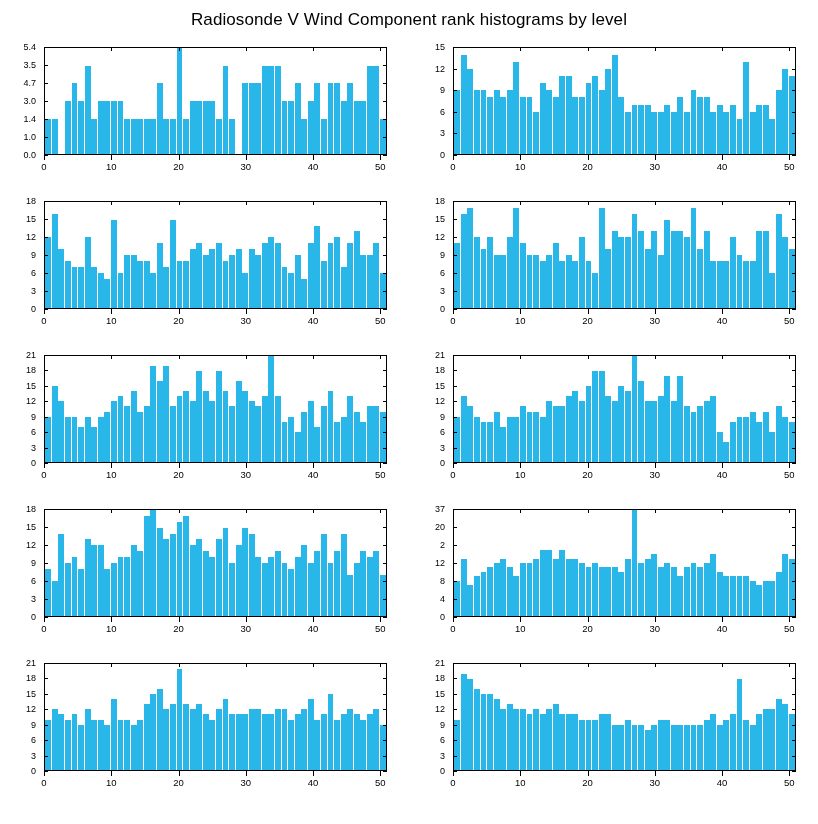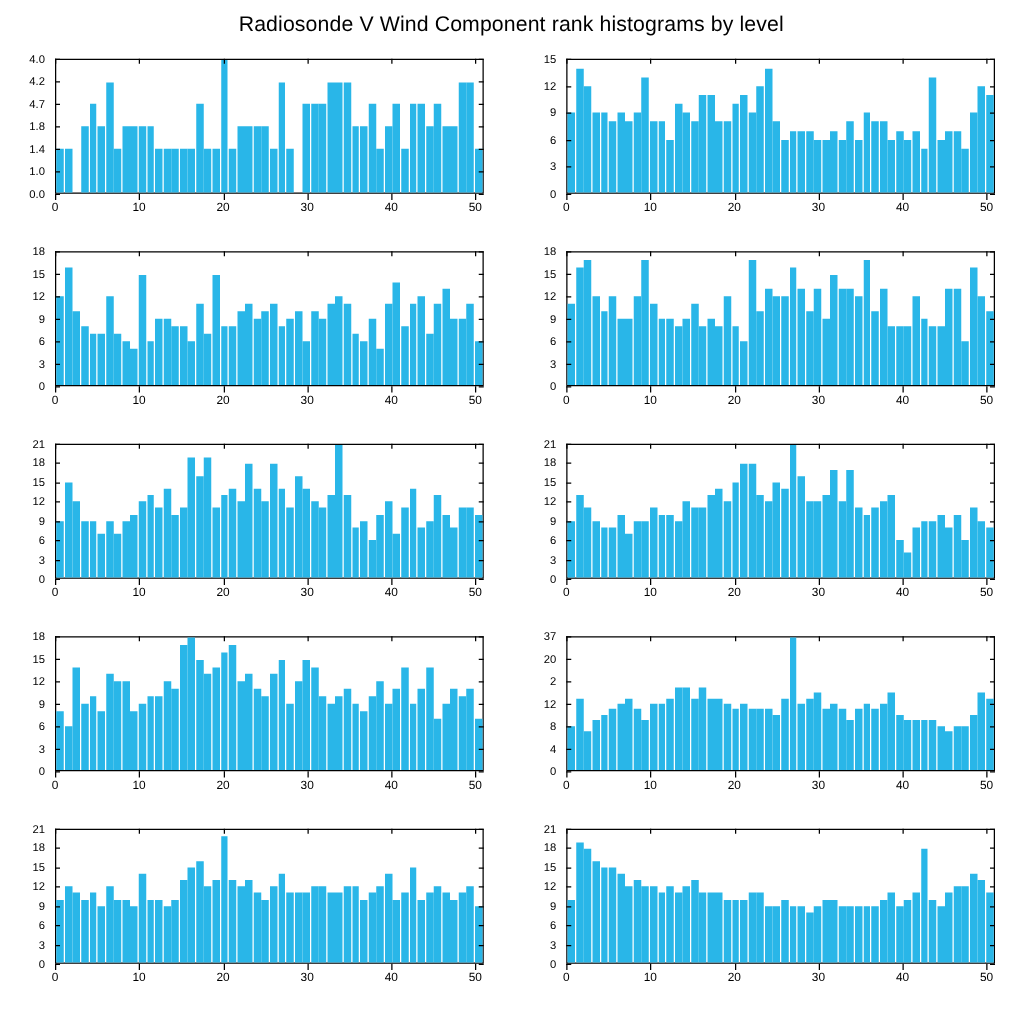--- a/index.html
+++ b/index.html
@@ -193,24 +193,24 @@
         <div class="ytick-in" style="top: 33.3333%;"></div>
         <div class="ytick-r" style="top: 33.3333%; right: 0px; width: 4px;"></div>
         <div class="ytick-in" style="top: 16.6667%;"></div>
         <div class="ytick-r" style="top: 16.6667%; right: 0px; width: 4px;"></div>
         <div class="ytick-in" style="top: 0%;"></div>
         <div class="ytick-r" style="top: 0%; right: 0px; width: 4px;"></div>
         <div class="ylabels">
           <span style="top: 100%;">0.0</span>
           <span style="top: 83.3333%;">1.0</span>
           <span style="top: 66.6667%;">1.4</span>
-          <span style="top: 50%;">1.8</span>
+          <span style="top: 50%;">3.0</span>
           <span style="top: 33.3333%;">4.7</span>
-          <span style="top: 16.6667%;">4.2</span>
-          <span style="top: 0%;">4.0</span>
+          <span style="top: 16.6667%;">3.5</span>
+          <span style="top: 0%;">5.4</span>
         </div>
         <div class="toptick" style="left: 0%;"></div>
         <div class="toptick" style="left: 19.6078%;"></div>
         <div class="toptick" style="left: 39.2157%;"></div>
         <div class="toptick" style="left: 58.8235%;"></div>
         <div class="toptick" style="left: 78.4314%;"></div>
         <div class="toptick" style="left: 98.0392%;"></div>
       </div>
       <div class="xaxis">
         <div class="xtick" style="left: 0%;"></div>

